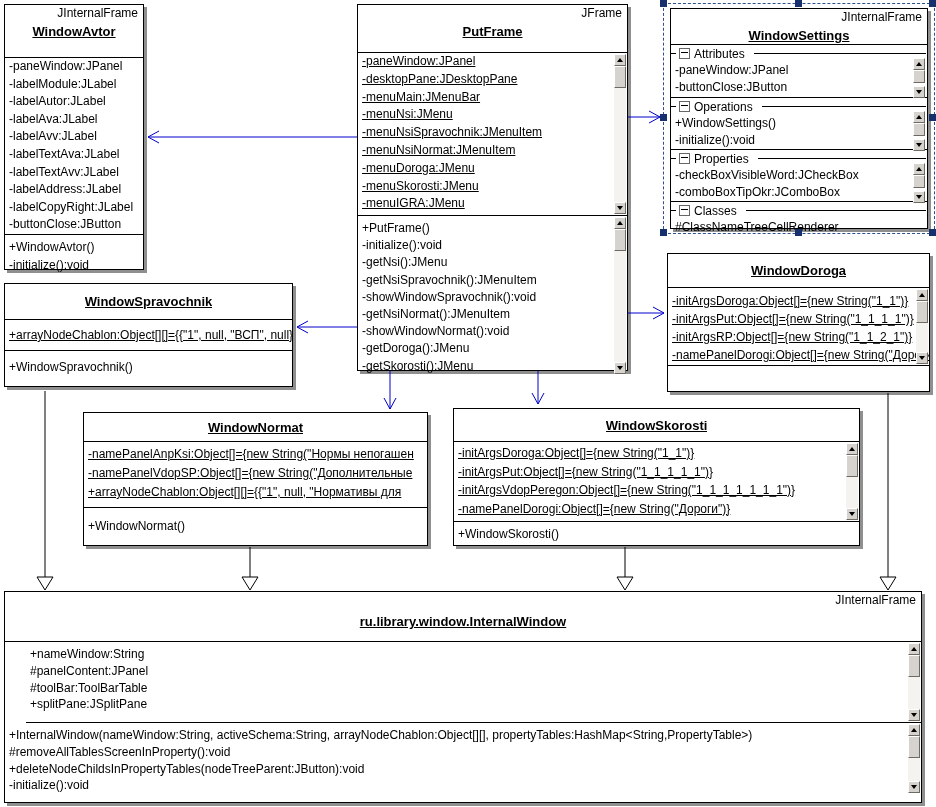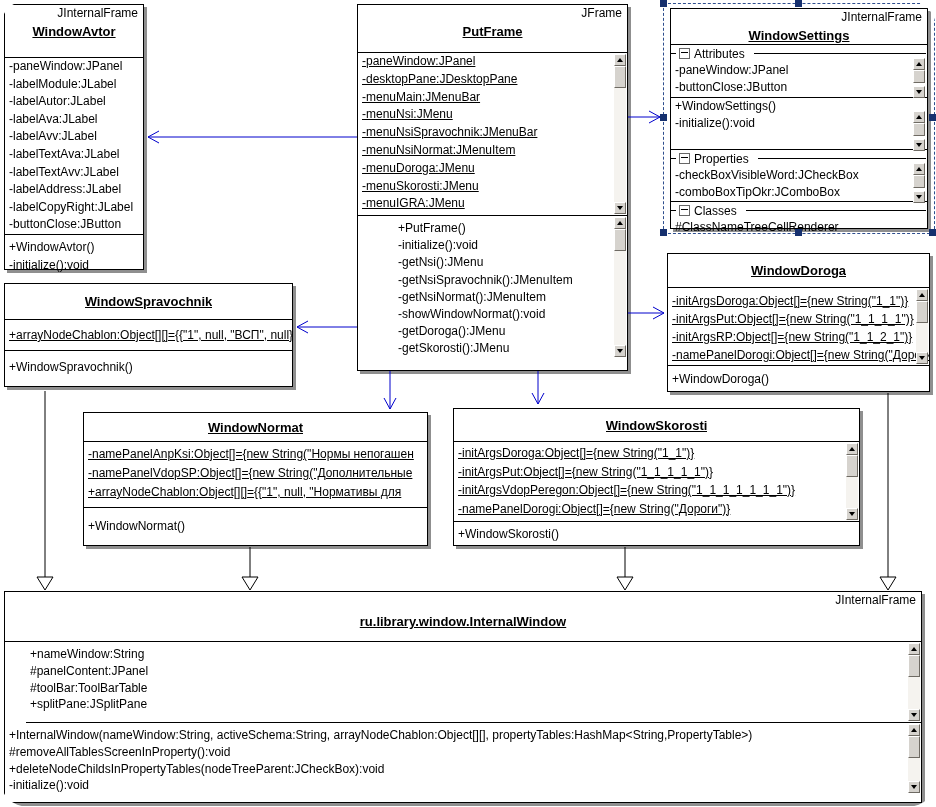--- a/index.html
+++ b/index.html
@@ -1,17 +1,17 @@
 <!DOCTYPE html>
 <html><head>
 <meta charset="utf-8">
 <style>
   html,body{margin:0;padding:0;background:#fff;}
   .canvas{position:relative;width:936px;height:807px;background:#fff;overflow:hidden;
-          font-family:"Liberation Sans",sans-serif;color:#000;border-radius:28px;}
+          font-family:"Liberation Sans",sans-serif;color:#000;}
 
   
   .box{position:absolute;background:#fff;border:1px solid #000;box-shadow:3px 3px 0 #8f8f8f;box-sizing:border-box;z-index:2;}
   .title{border-bottom:1px solid #000;box-sizing:border-box;}
   .stereo{font-size:12px;height:15px;line-height:15px;text-align:right;padding:1px 5px 0 0;}
   .cname{font-size:13px;font-weight:bold;text-align:center;padding-top:3px;white-space:nowrap;overflow:hidden;text-decoration:underline;}
   .title.center-only{display:flex;align-items:center;justify-content:center;}
   .title.center-only .cname{padding:0;}
   .attrs{border-bottom:1px solid #000;position:relative;overflow:hidden;box-sizing:border-box;}
   .methods{position:relative;overflow:hidden;box-sizing:border-box;}
@@ -53,21 +53,21 @@
 
   
   #b-avtor{left:4px;top:4px;width:140px;height:266px;}
   #b-avtor .title{height:53px;}
   #b-avtor .attrs{height:177px;}
 
   #b-put{left:357px;top:4px;width:271px;height:367px;}
   #b-put .title{height:48px;}
   #b-put .attrs{height:163px;}
   #b-put .row{height:17.8px;line-height:17.8px;}
-  #b-put .methods .row{height:17.2px;line-height:17.2px;margin-left:36px;}
+  #b-put .methods .row{height:17.2px;line-height:17.2px;}
 
   #b-settings{left:670px;top:8px;width:258px;height:221px;}
   #b-settings .title{height:36px;}
   #b-settings .row{height:17.4px;line-height:17.4px;padding-right:18px;}
   #b-settings .sg{height:52px;}
   #b-settings .sg.last{height:36px;}
   #b-settings .vscroll.mini{top:13px;}
 
   #b-doroga{left:667px;top:253px;width:263px;height:139px;}
   #b-doroga .title{height:34px;}
@@ -142,40 +142,41 @@
   <div class="box" id="b-put">
     <div class="title">
       <div class="stereo">JFrame</div>
       <div class="cname">PutFrame</div>
     </div>
     <div class="attrs sb-pad">
       <div class="row u">-paneWindow:JPanel</div>
       <div class="row u">-desktopPane:JDesktopPane</div>
       <div class="row u">-menuMain:JMenuBar</div>
       <div class="row u">-menuNsi:JMenu</div>
-      <div class="row u">-menuNsiSpravochnik:JMenuBar</div>
+      <div class="row u">-menuNsiSpravochnik:JMenuItem</div>
       <div class="row u">-menuNsiNormat:JMenuItem</div>
       <div class="row u">-menuDoroga:JMenu</div>
       <div class="row u">-menuSkorosti:JMenu</div>
       <div class="row u">-menuIGRA:JMenu</div>
       <div class="vscroll">
         <div class="sb-btn">
             <span class="tri-up"></span>
           </div>
         <div class="sb-thumb"></div>
         <div class="sb-btn down">
             <span class="tri-down"></span>
           </div>
       </div>
     </div>
     <div class="methods sb-pad pad-top">
       <div class="row">+PutFrame()</div>
       <div class="row">-initialize():void</div>
       <div class="row">-getNsi():JMenu</div>
       <div class="row">-getNsiSpravochnik():JMenuItem</div>
+      <div class="row">-showWindowSpravochnik():void</div>
       <div class="row">-getNsiNormat():JMenuItem</div>
       <div class="row">-showWindowNormat():void</div>
       <div class="row">-getDoroga():JMenu</div>
       <div class="row">-getSkorosti():JMenu</div>
       <div class="vscroll">
         <div class="sb-btn">
             <span class="tri-up"></span>
           </div>
         <div class="sb-thumb"></div>
         <div class="sb-btn down">
@@ -203,20 +204,26 @@
         <div class="sb-btn">
             <span class="tri-up"></span>
           </div>
         <div class="sb-thumb"></div>
         <div class="sb-btn down">
             <span class="tri-down"></span>
           </div>
       </div>
     </div>
     <div class="sg bt">
+      <div class="group-row">
+        <span class="gr-pre"></span>
+        <span class="collapse-icon"></span>
+        <span class="gr-label">Operations</span>
+        <span class="gr-fill"></span>
+      </div>
       <div class="row">+WindowSettings()</div>
       <div class="row">-initialize():void</div>
       <div class="vscroll mini">
         <div class="sb-btn">
             <span class="tri-up"></span>
           </div>
         <div class="sb-thumb"></div>
         <div class="sb-btn down">
             <span class="tri-down"></span>
           </div>
@@ -264,23 +271,20 @@
       <div class="vscroll">
         <div class="sb-btn">
             <span class="tri-up"></span>
           </div>
         <div class="sb-thumb"></div>
         <div class="sb-btn down">
             <span class="tri-down"></span>
           </div>
       </div>
     </div>
-    <div class="methods pad-top">
-      <div class="row">+WindowDoroga()</div>
-    </div>
   </div>
 
   <div class="box" id="b-sprav">
     <div class="title center-only">
       <div class="cname">WindowSpravochnik</div>
     </div>
     <div class="attrs">
       <div class="row u">+arrayNodeChablon:Object[][]={{"1", null, "ВСП", null}}</div>
     </div>
     <div class="methods">
@@ -342,21 +346,21 @@
           </div>
         <div class="sb-thumb"></div>
         <div class="sb-btn down">
             <span class="tri-down"></span>
           </div>
       </div>
     </div>
     <div class="methods sb-pad">
       <div class="row">+InternalWindow(nameWindow:String, activeSchema:String, arrayNodeChablon:Object[][], propertyTables:HashMap&lt;String,PropertyTable&gt;)</div>
       <div class="row">#removeAllTablesScreenInProperty():void</div>
-      <div class="row">+deleteNodeChildsInPropertyTables(nodeTreeParent:JCheckBox):void</div>
+      <div class="row">+deleteNodeChildsInPropertyTables(nodeTreeParent:JButton):void</div>
       <div class="row">-initialize():void</div>
       <div class="vscroll">
         <div class="sb-btn">
             <span class="tri-up"></span>
           </div>
         <div class="sb-thumb"></div>
         <div class="sb-btn down">
             <span class="tri-down"></span>
           </div>
       </div>

